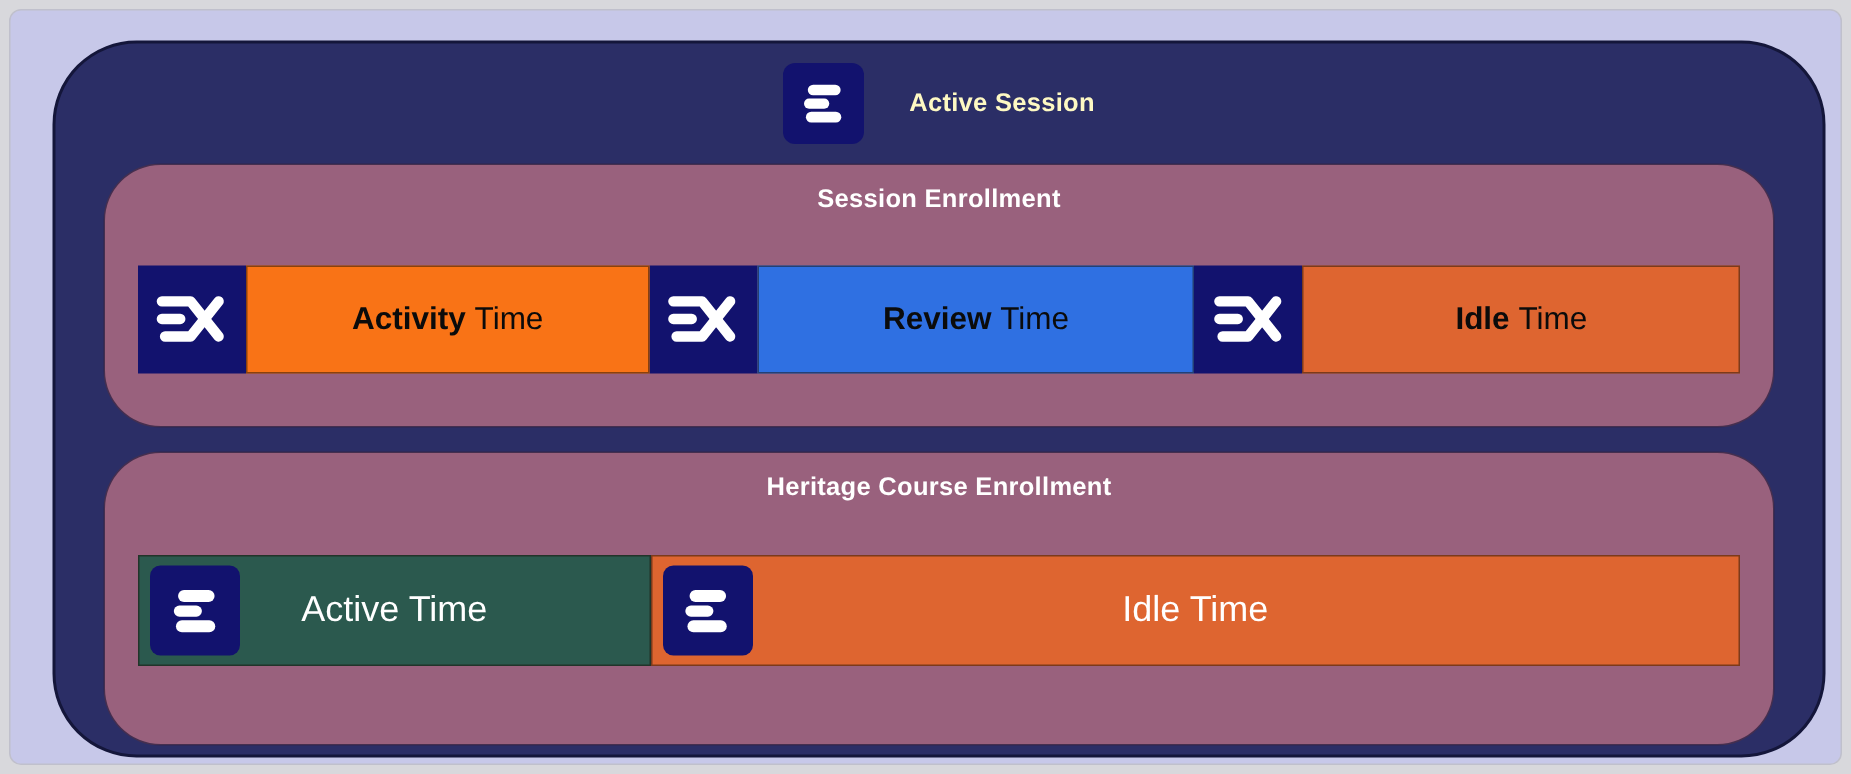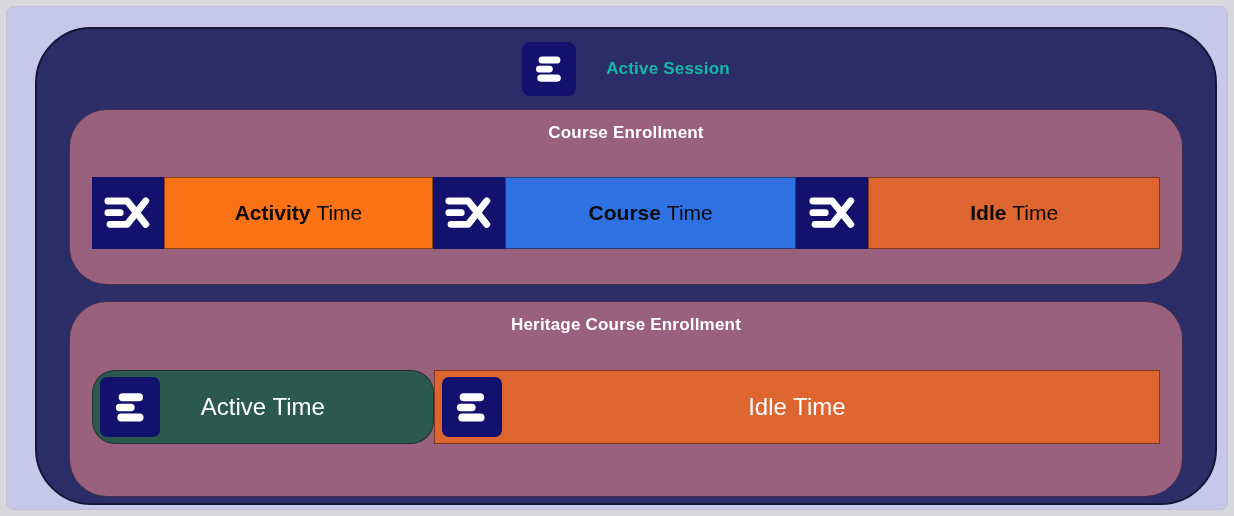--- a/index.html
+++ b/index.html
@@ -21,21 +21,21 @@
   .session-header{
     height:80px;display:flex;align-items:center;justify-content:center;gap:30px;
   }
   .logo-square{
     display:inline-flex;align-items:center;justify-content:center;
     border-radius:8px;flex:0 0 auto;
   }
   .logo-square.header{width:54px;height:54px;}
   .logo-square.small{width:60px;height:60px;border-radius:7px;margin:0 0 0 7px;}
   .logo-square svg{width:78%;height:78%;}
-  .session-title{color:#14b8a6;font-weight:bold;font-size:17px;letter-spacing:.2px;}
+  .session-title{color:#fef9c3;font-weight:bold;font-size:17px;letter-spacing:.2px;}
   .enrollment{
     box-sizing:border-box;border-radius:38px;border:1px solid rgba(25,20,55,.65);
     height:176px;position:relative;
   }
   .enrollment.first{margin-top:0;}
   .enrollment.second{margin-top:16px;height:196px;}
   .enrollment-title{
     text-align:center;color:#fff;font-weight:bold;font-size:17px;
     padding-top:13px;letter-spacing:.2px;
   }
@@ -48,21 +48,21 @@
     width:72px;flex:0 0 72px;display:flex;align-items:center;justify-content:center;
   }
   .logo-block svg{width:74%;height:74%;}
   .bar{
     display:flex;align-items:center;justify-content:center;
     box-sizing:border-box;border:1px solid rgba(25,15,5,.5);position:relative;
   }
   .bar.seg-activity{flex:271;}
   .bar.seg-review{flex:294;}
   .bar.seg-idle{flex:294;}
-  .bar.seg-active-h{flex:342;border-radius:23px;}
+  .bar.seg-active-h{flex:342;}
   .bar.seg-idle-h{flex:729;}
   .bar-label{font-size:21px;color:#0b0b0b;white-space:nowrap;}
   .bar-label .em{font-weight:bold;}
   .bar-label .rest{margin-left:.28em;}
   .bar-label.light{color:#fff;font-size:24px;font-weight:normal;}
   .bar.with-logo{justify-content:flex-start;}
   .bar.with-logo .bar-label{
     position:absolute;left:0;right:0;text-align:center;
   }
 </style>
@@ -81,21 +81,21 @@
               <rect x="25" y="20" width="52" height="17" rx="8.5"></rect>
               <rect x="19" y="42" width="40" height="16" rx="8"></rect>
               <rect x="22" y="63" width="56" height="17" rx="8.5"></rect>
             </g>
           </svg>
         </span>
         <span class="session-title">Active Session</span>
       </div>
 
       <div class="enrollment first" style="background-color: rgb(153, 97, 125);">
-        <div class="enrollment-title">Course Enrollment</div>
+        <div class="enrollment-title">Session Enrollment</div>
 
         <div class="bar-row">
           <span class="logo-block" style="background-color: rgb(18, 18, 110);">
             <svg viewBox="0 0 100 100" fill="none" stroke="#ffffff" stroke-width="13" stroke-linecap="round" stroke-linejoin="round" aria-hidden="true">
               <path d="M13 28 H49 L84 72"></path>
               <path d="M84 28 L49 72 H17"></path>
               <path d="M13 50 H36"></path>
             </svg>
           </span>
 
@@ -105,21 +105,21 @@
 
           <span class="logo-block" style="background-color: rgb(18, 18, 110);">
             <svg viewBox="0 0 100 100" fill="none" stroke="#ffffff" stroke-width="13" stroke-linecap="round" stroke-linejoin="round" aria-hidden="true">
               <path d="M13 28 H49 L84 72"></path>
               <path d="M84 28 L49 72 H17"></path>
               <path d="M13 50 H36"></path>
             </svg>
           </span>
 
           <div class="bar seg-review" style="background-color: rgb(47, 112, 226);">
-            <span class="bar-label"><span class="em">Course</span><span class="rest">Time</span></span>
+            <span class="bar-label"><span class="em">Review</span><span class="rest">Time</span></span>
           </div>
 
           <span class="logo-block" style="background-color: rgb(18, 18, 110);">
             <svg viewBox="0 0 100 100" fill="none" stroke="#ffffff" stroke-width="13" stroke-linecap="round" stroke-linejoin="round" aria-hidden="true">
               <path d="M13 28 H49 L84 72"></path>
               <path d="M84 28 L49 72 H17"></path>
               <path d="M13 50 H36"></path>
             </svg>
           </span>
 

